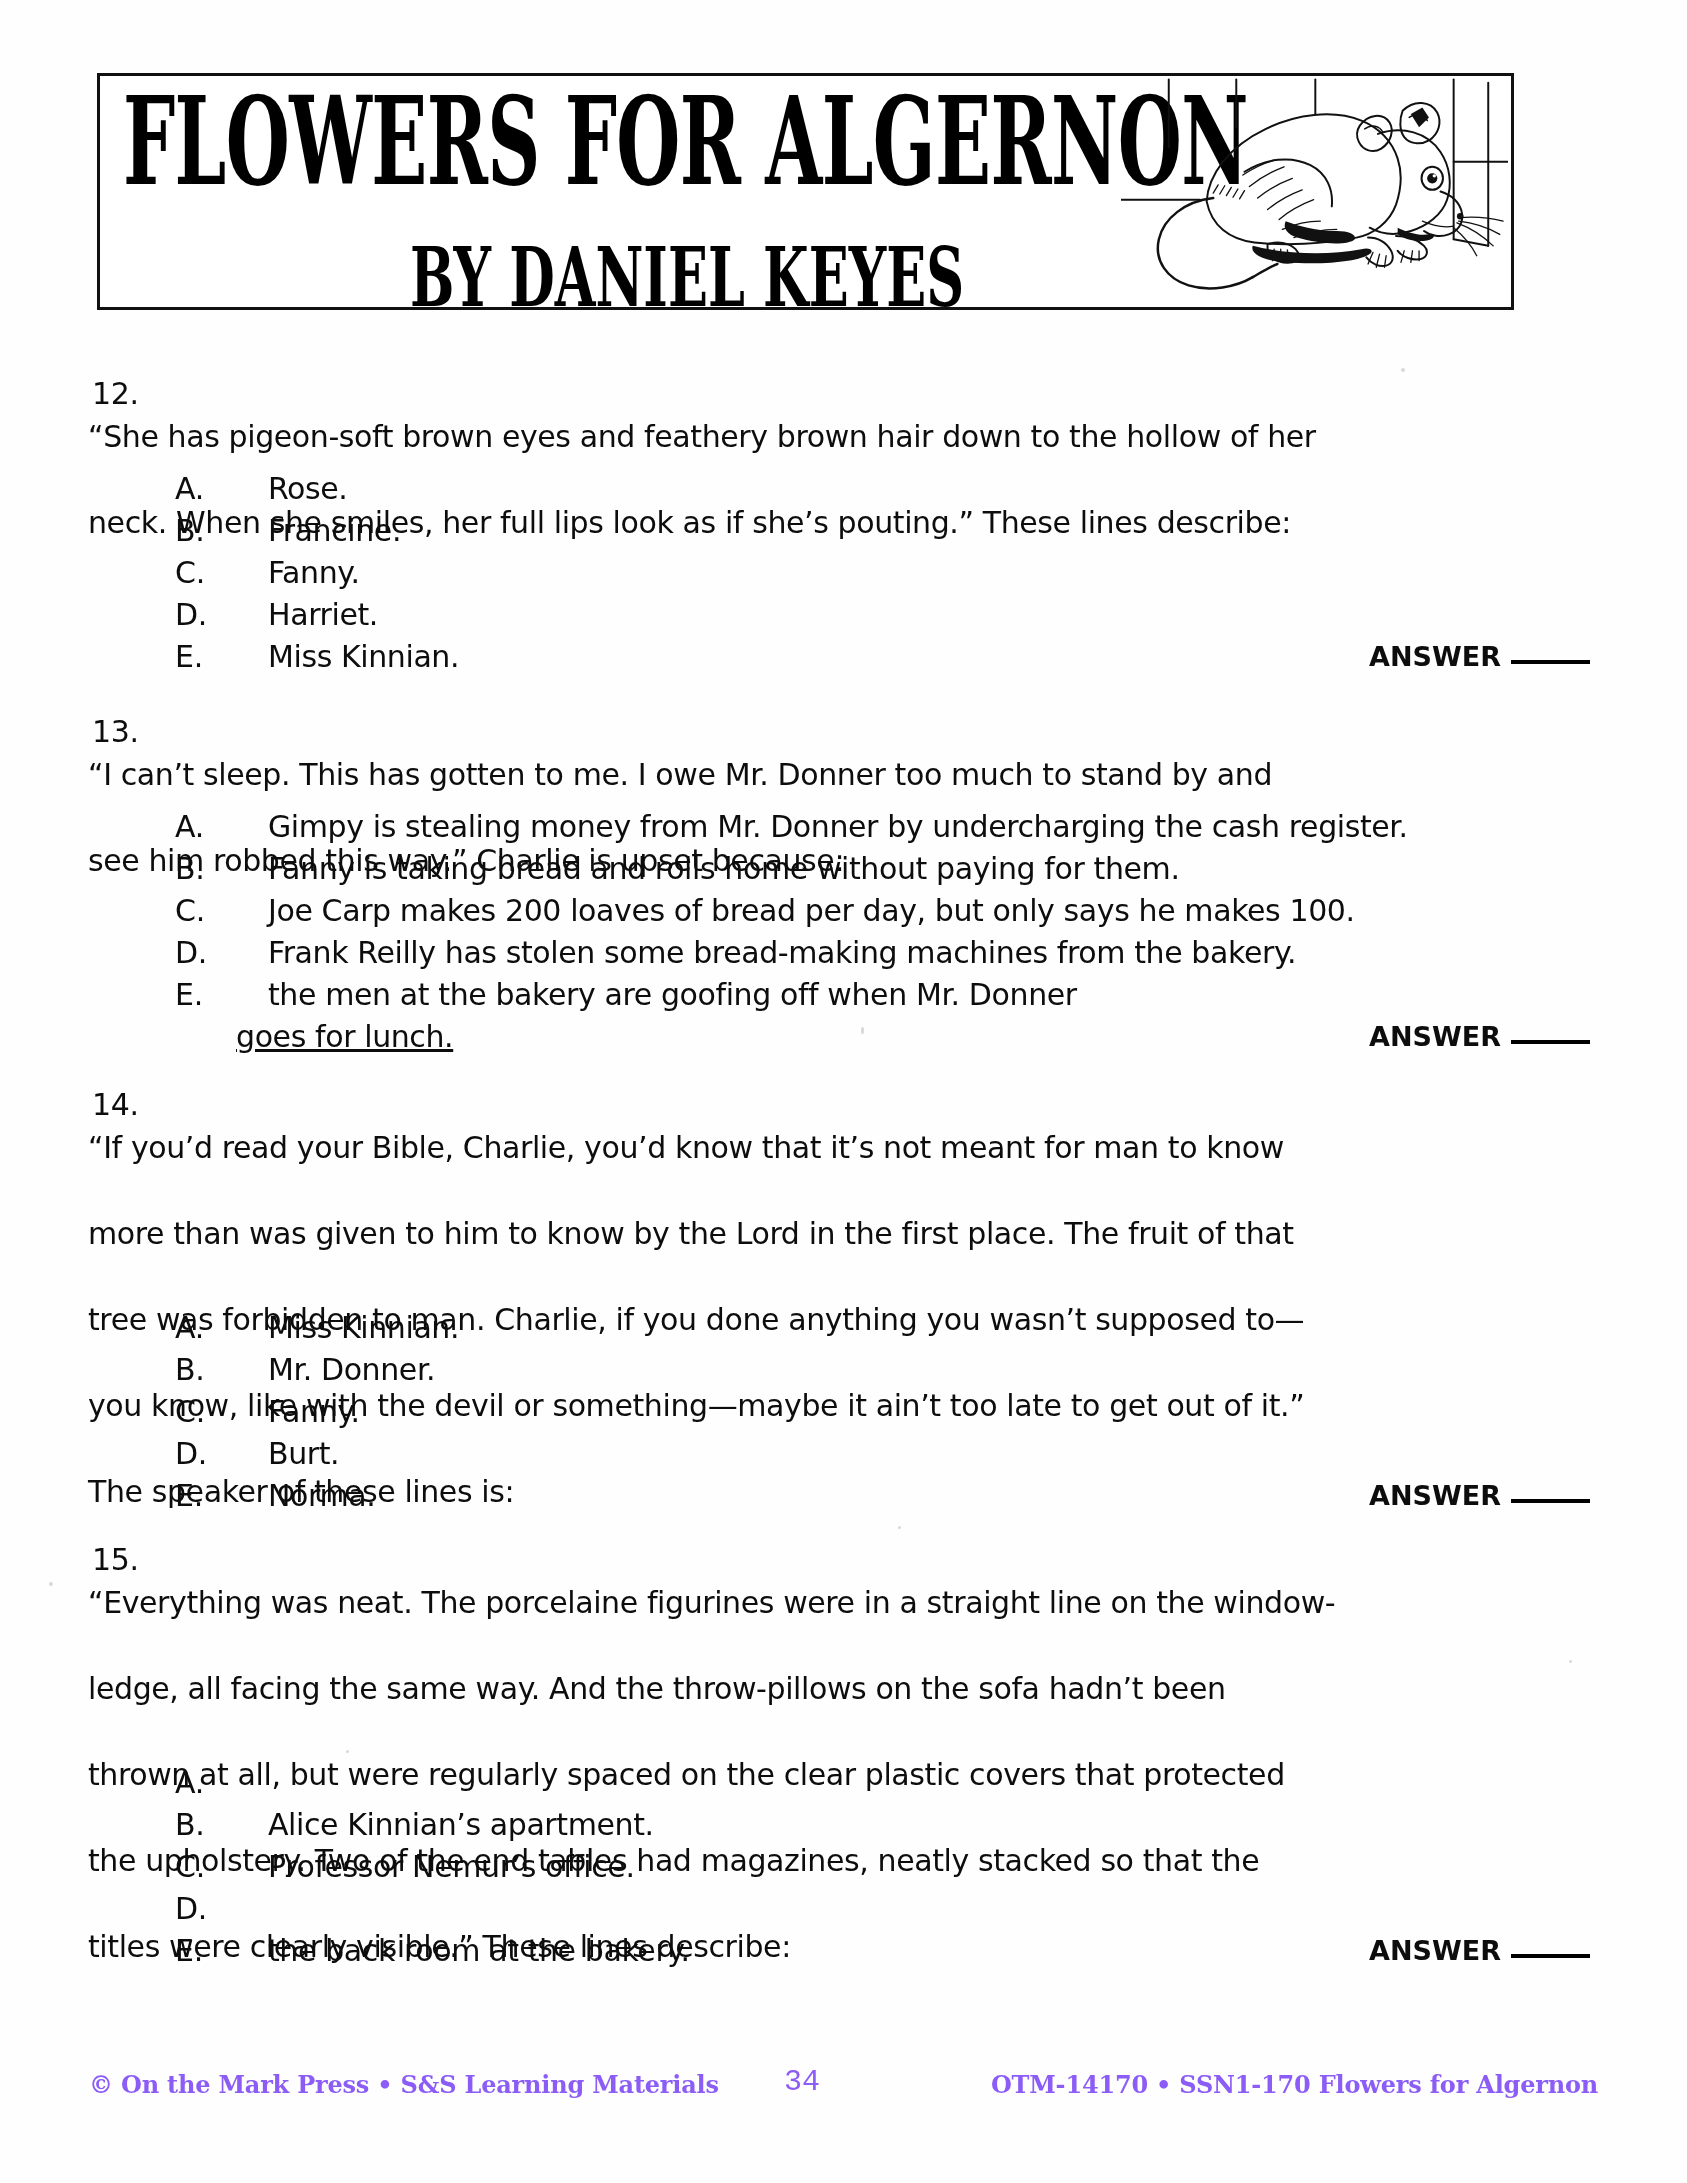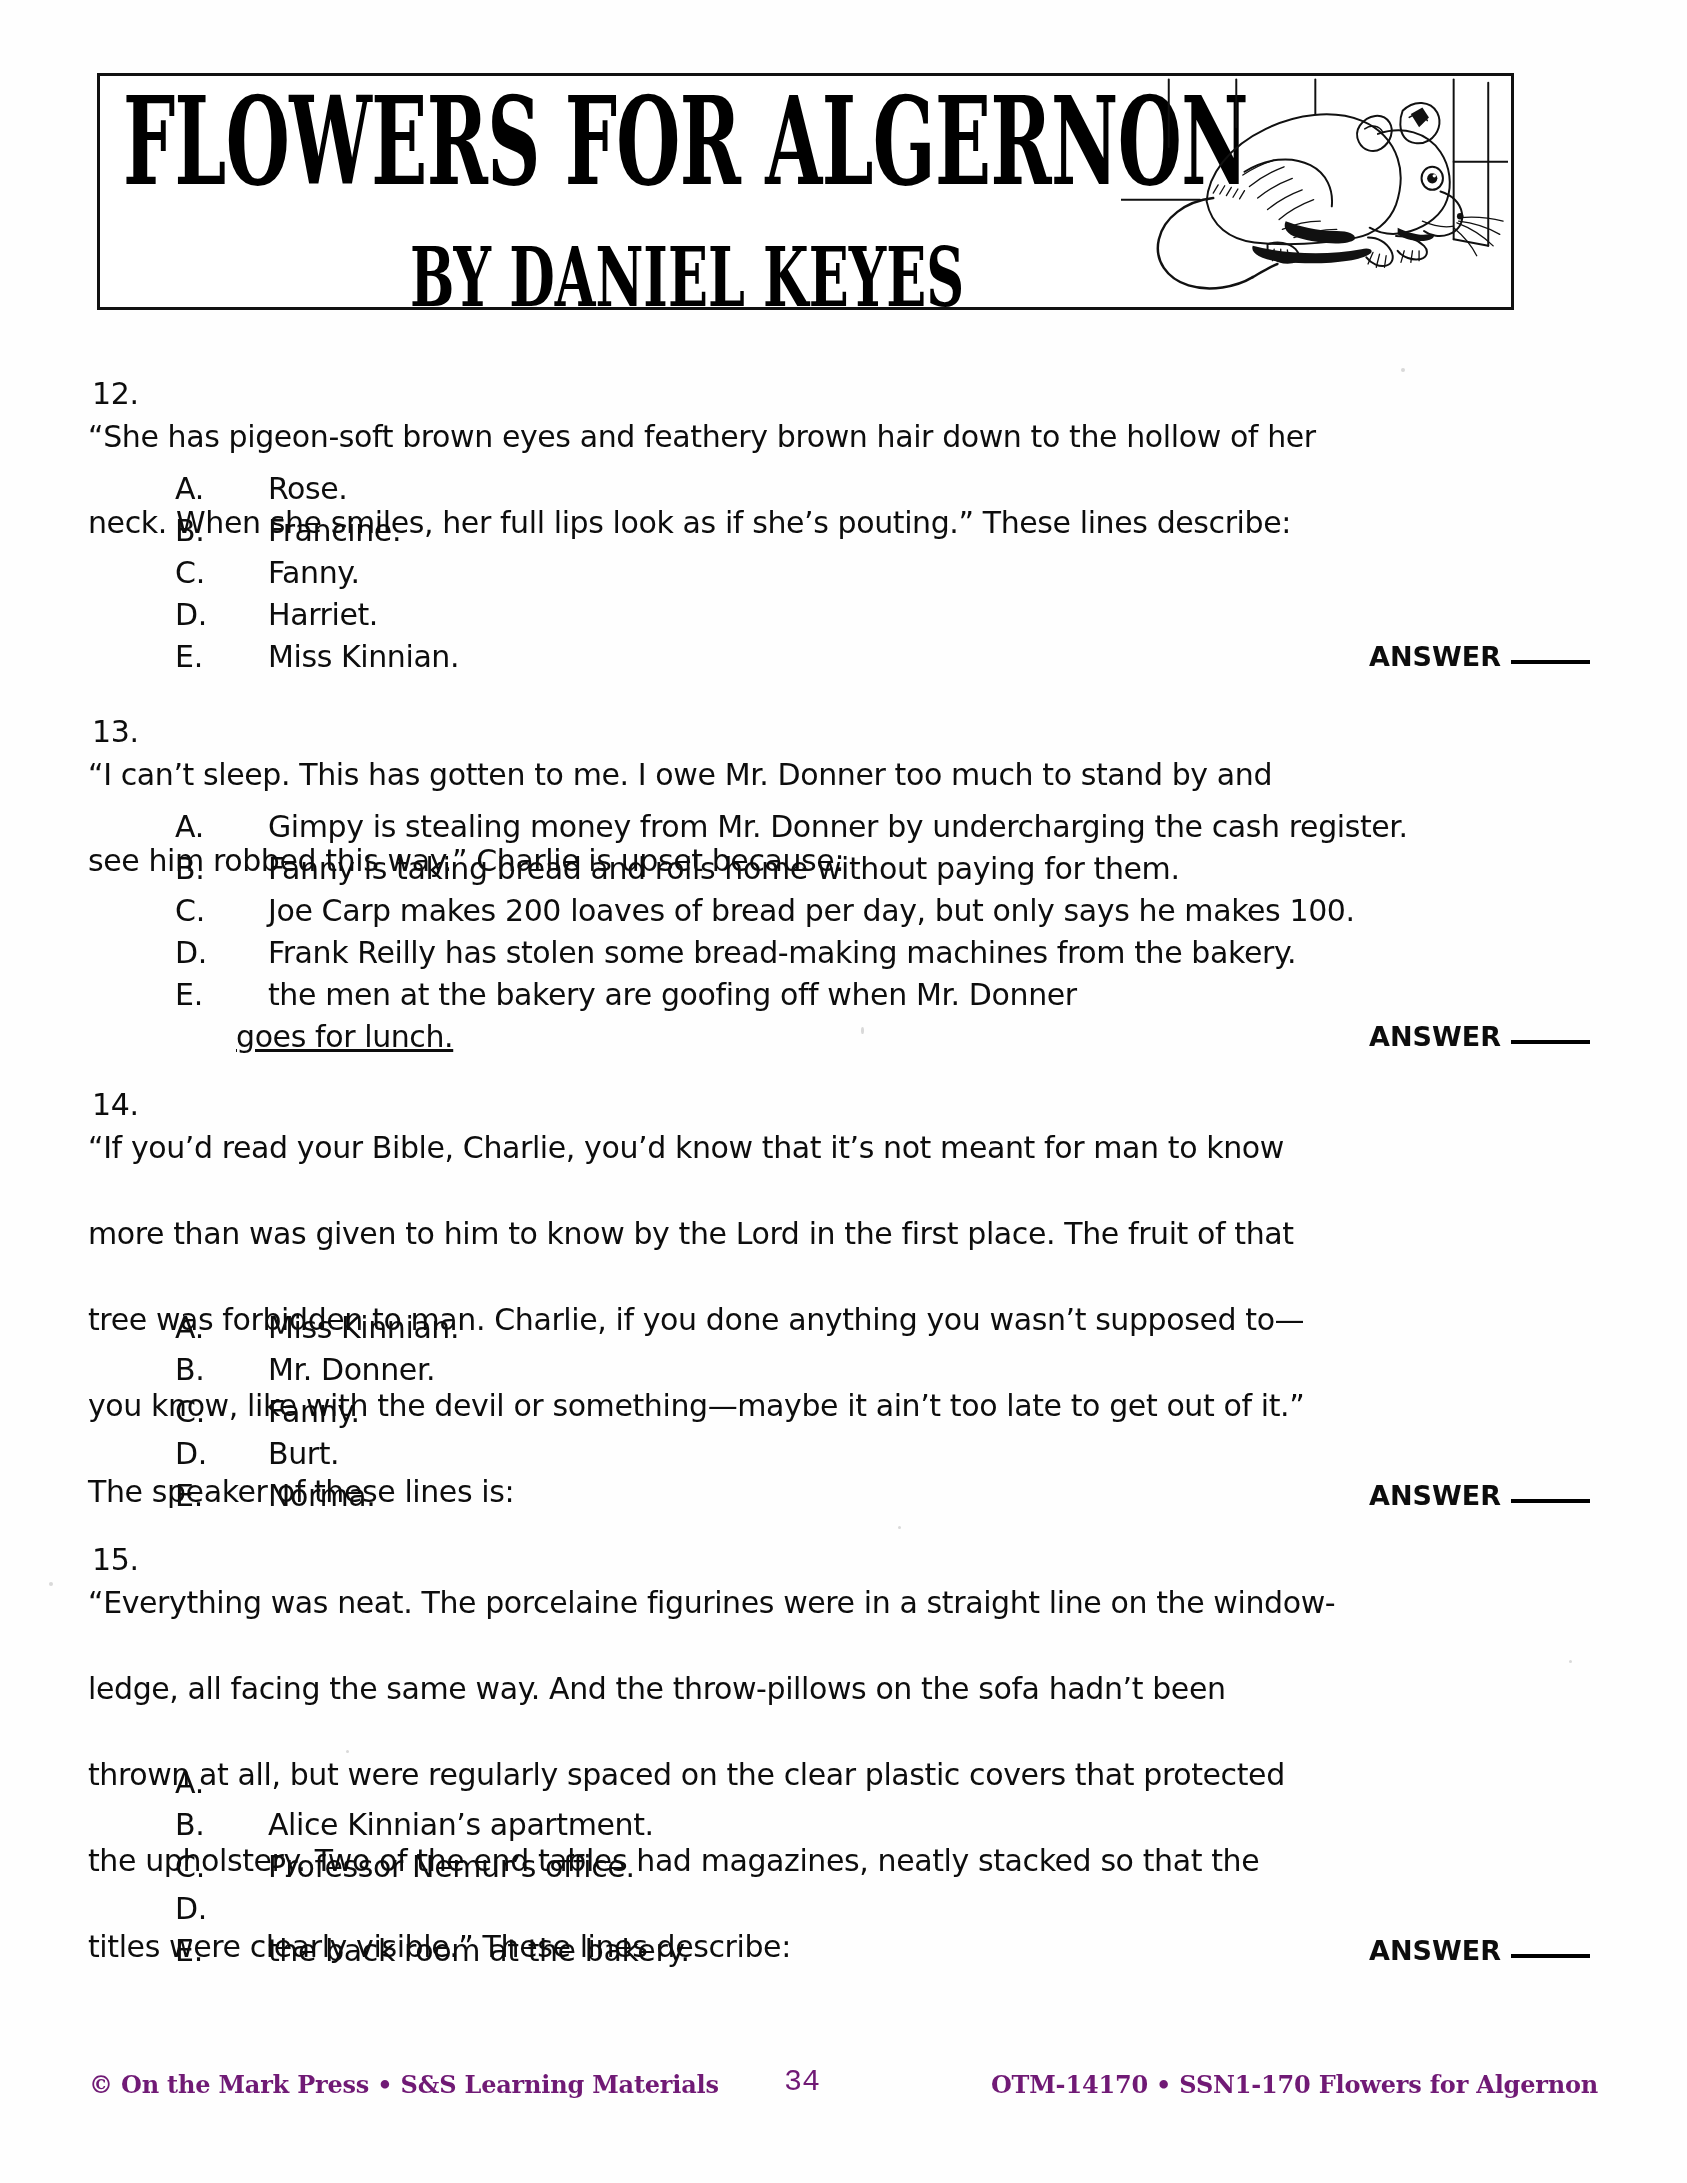--- a/index.html
+++ b/index.html
@@ -167,21 +167,21 @@
   
   .footer {
     position: absolute;
     left: 0;
     top: 2070px;
     width: 1687px;
     height: 41px;
     font-family: "DejaVu Serif", serif;
     font-weight: 700;
     font-size: 24px;
-    color: #701a75;
+    color: #8b5cf6;
   }
   .footer-left  { position: absolute; left: 89px;  top: 0; white-space: nowrap; letter-spacing: -0.2px; }
   .footer-mid   { position: absolute; left: 784px;  top: -5px; font-size: 30px; font-weight: 400; font-family: Liberation Mono, monospace; }
   .footer-right { position: absolute; right: 89px; top: 0; white-space: nowrap; letter-spacing: -0.2px; }
 
   
   .speck { position: absolute; background: #d9d9d9; border-radius: 50%; }
 </style>
 </head>
 <body>

